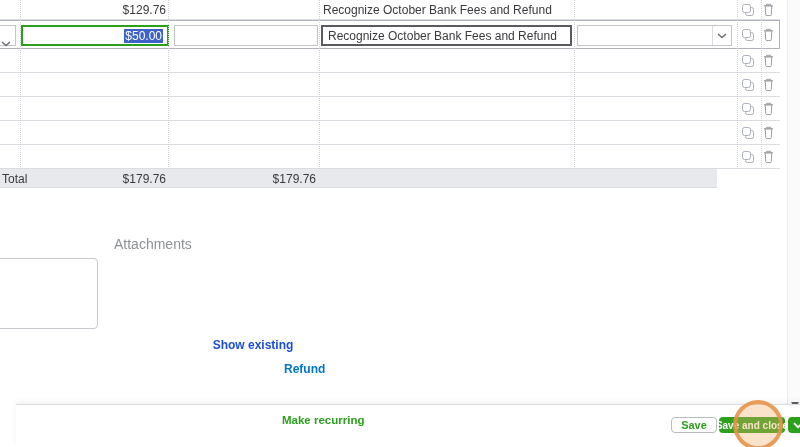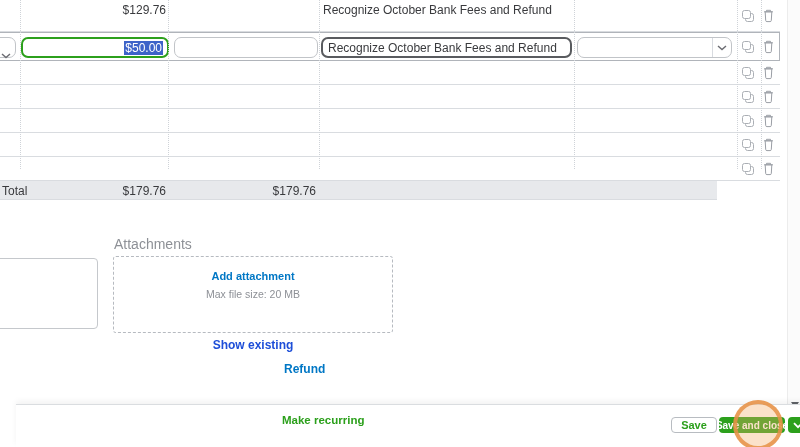--- a/index.html
+++ b/index.html
@@ -3,32 +3,32 @@
 <meta charset="utf-8">
 <style>
   * { margin:0; padding:0; box-sizing:border-box; }
   html,body { background:#fff; }
   body { font-family:"Liberation Sans", sans-serif; color:#393a3d; }
   .screen { position:relative; width:800px; height:447px; background:#fff; overflow:hidden; }
 
   
   .jtable { position:absolute; left:0; top:0; width:780px; }
   .trow { position:relative; width:780px; border-bottom:1px solid #d9dce0; background:#fff; }
-  .trow.first { height:32px; }
+  .trow.first { height:20px; }
   .trow.empty { height:24px; }
   .trow.active { height:29px; border:1px solid #b0b4ba; border-left:none; }
   .cell-text { position:absolute; font-size:12px; color:#393a3d; white-space:nowrap; }
   .amt { text-align:right; }
   .rowicons { position:absolute; top:50%; transform:translateY(-50%); line-height:0; }
   .copy-ic { left:741px; } .trash-ic { left:762px; }
 
   .vline { position:absolute; top:0; height:169px; width:0; border-left:1px dotted #cfd3d8; }
 
   
-  .fld { position:absolute; top:4px; height:21px; background:#fff; border:1px solid #c1c4c8; border-radius:7px; }
+  .fld { position:absolute; top:4px; height:21px; background:#fff; border:1px solid #c1c4c8; border-radius:0; }
   .fld-acct { left:-30px; width:46px; }
   .fld-acct .chev { position:absolute; right:4px; top:7px; }
   .fld-debit { left:21px; width:148px; border:2px solid #2ca01c; display:flex; align-items:center; justify-content:flex-end; padding-right:4px; }
   .sel-text { background:#3d63c8; color:#fff; font-size:12px; padding:0 1px; }
   .fld-credit { left:174px; width:144px; }
   .fld-desc { left:321px; width:251px; border:2px solid #595b5f; font-size:12px; color:#393a3d; padding:0 5px; outline:none; font-family:"Liberation Sans", sans-serif; }
   .fld-name { left:577px; width:155px; }
   .fld-name .chevbox { position:absolute; right:0; top:0; width:19px; height:19px; border-left:1px solid #d8dbe0; display:flex; align-items:center; justify-content:center; }
 
   .total-row { position:relative; width:717px; height:19px; background:#e7e9ec; border-bottom:1px solid #d9dce0; }
@@ -208,24 +208,20 @@
     <div class="vline" style="left:168px;"></div>
     <div class="vline" style="left:319px;"></div>
     <div class="vline" style="left:574px;"></div>
     <div class="vline" style="left:737px;"></div>
     <div class="vline" style="left:761px;"></div>
   </div>
 
   <div class="memo-box"></div>
 
   <div class="attach-label">Attachments</div>
-  <div class="attach-box">
-    <div class="attach-add">Add attachment</div>
-    <div class="attach-max">Max file size: 20 MB</div>
-  </div>
   <div class="show-existing">Show existing</div>
   <div class="privacy">Refund</div>
 
   <div class="scrollbar">
     <div class="sb-arrow"></div>
   </div>
 
   <div class="footer">
     <button class="make-recurring">Make recurring</button>
     <button class="btn btn-save">Save</button>

